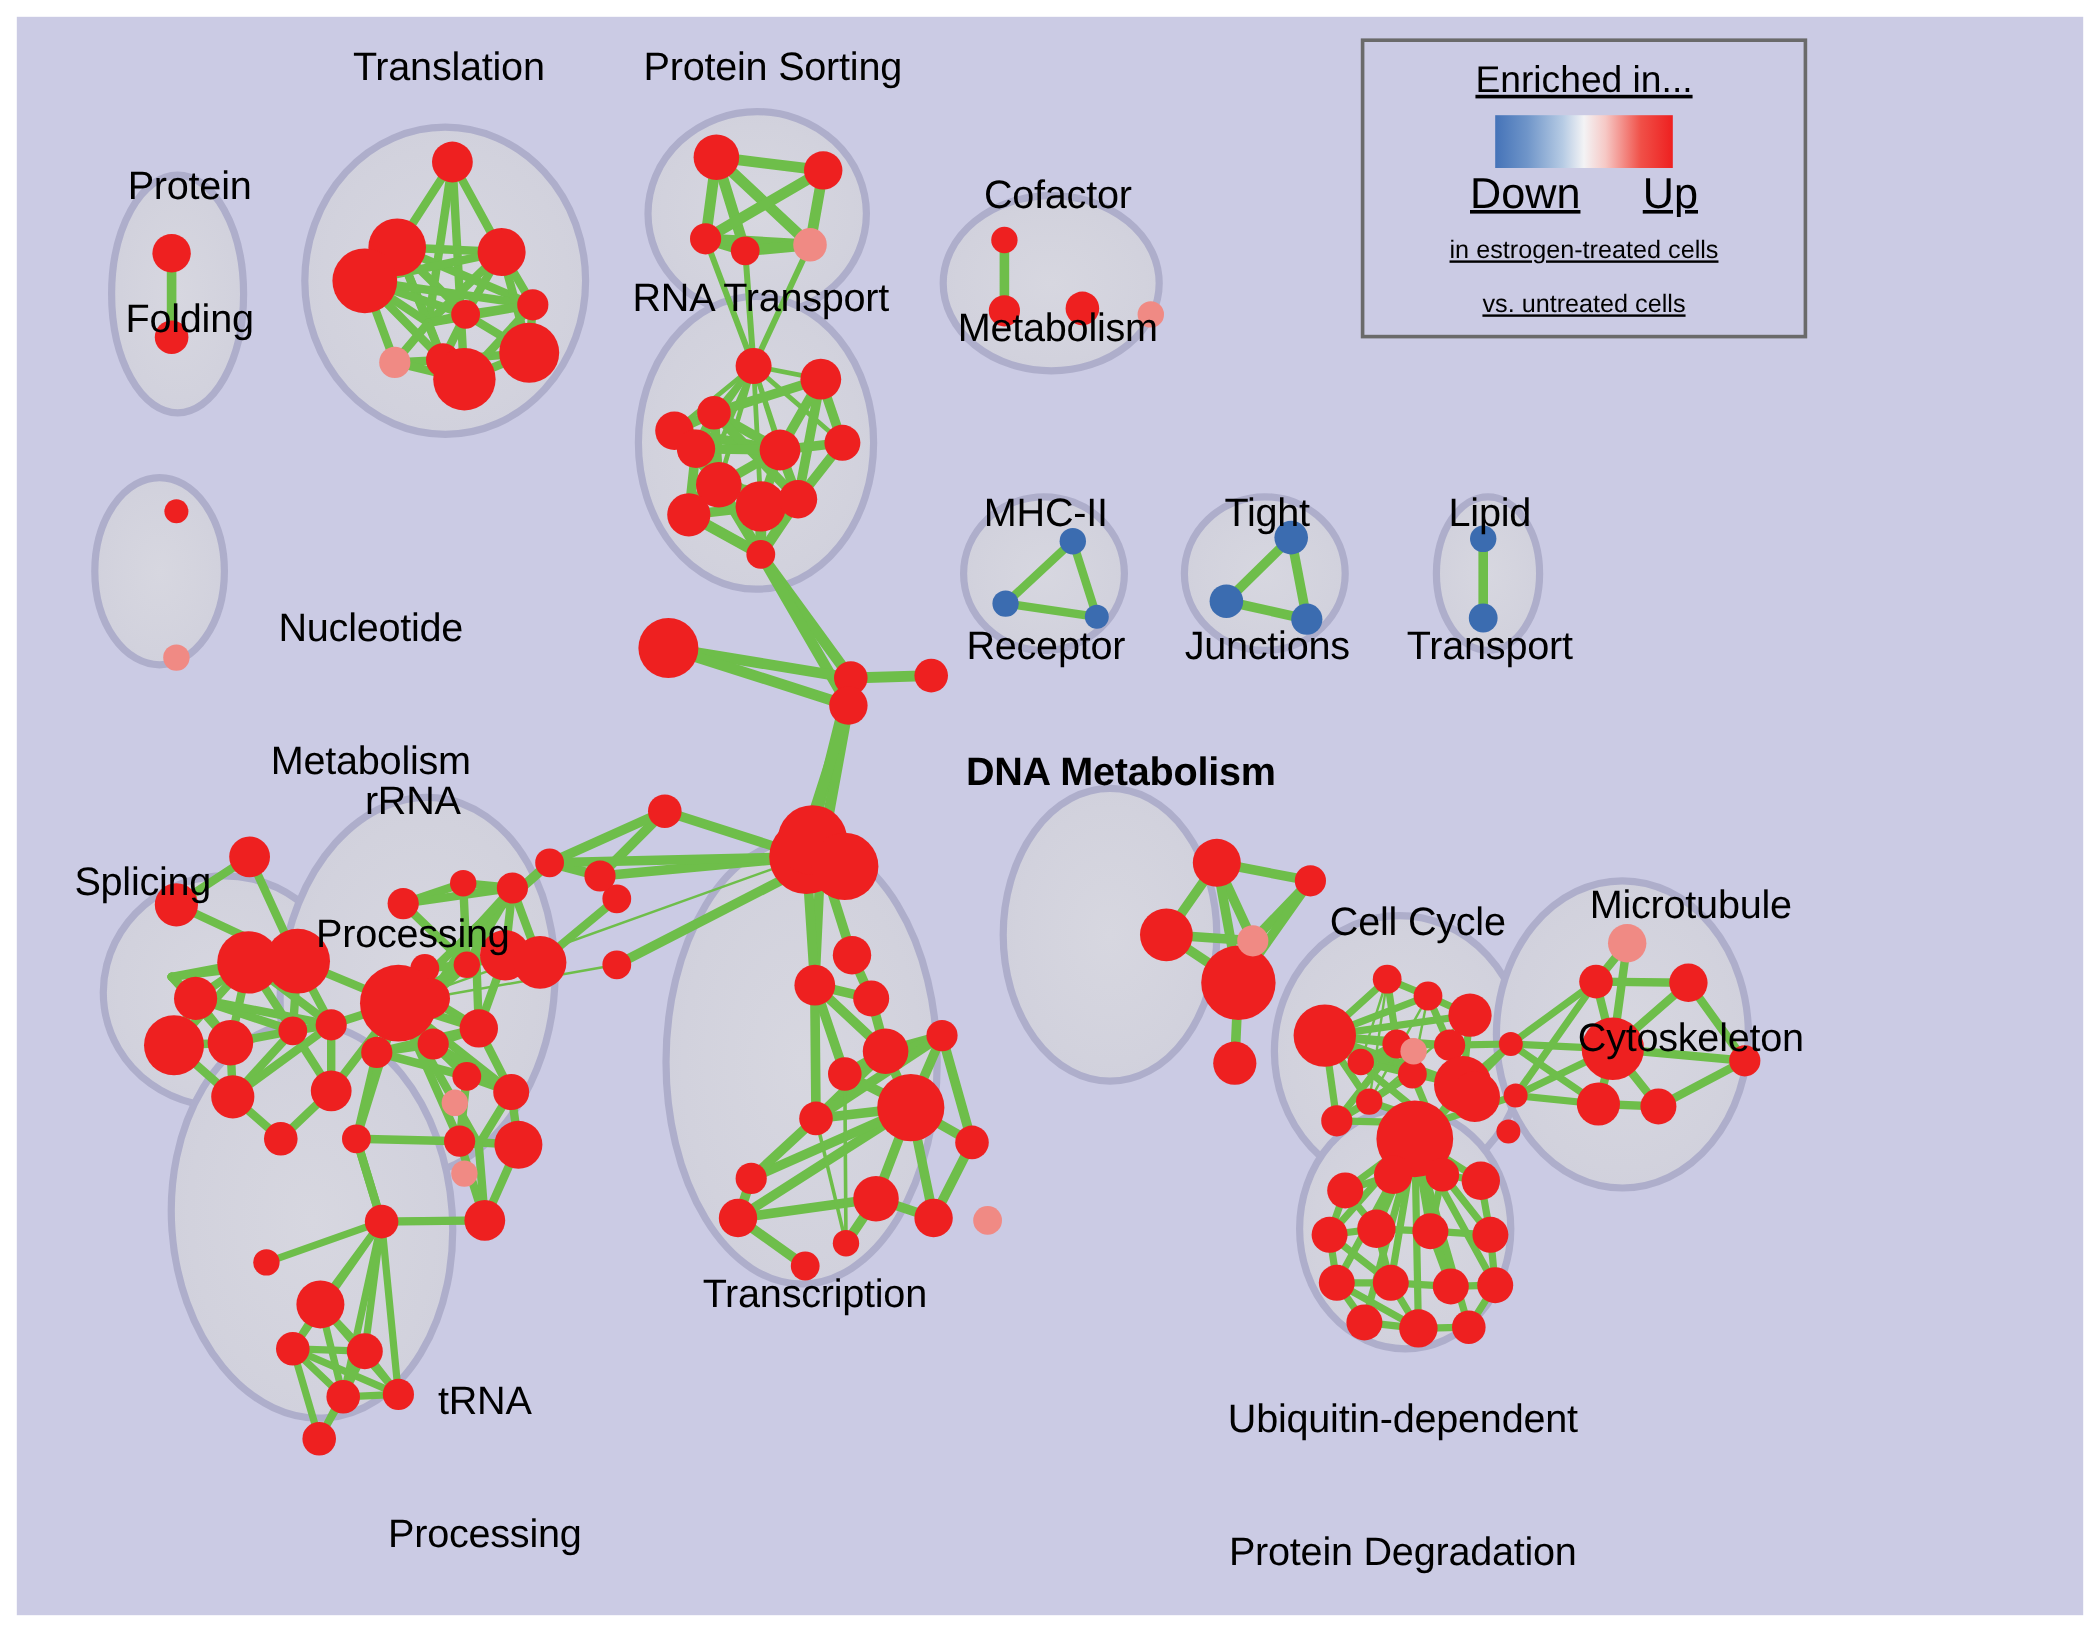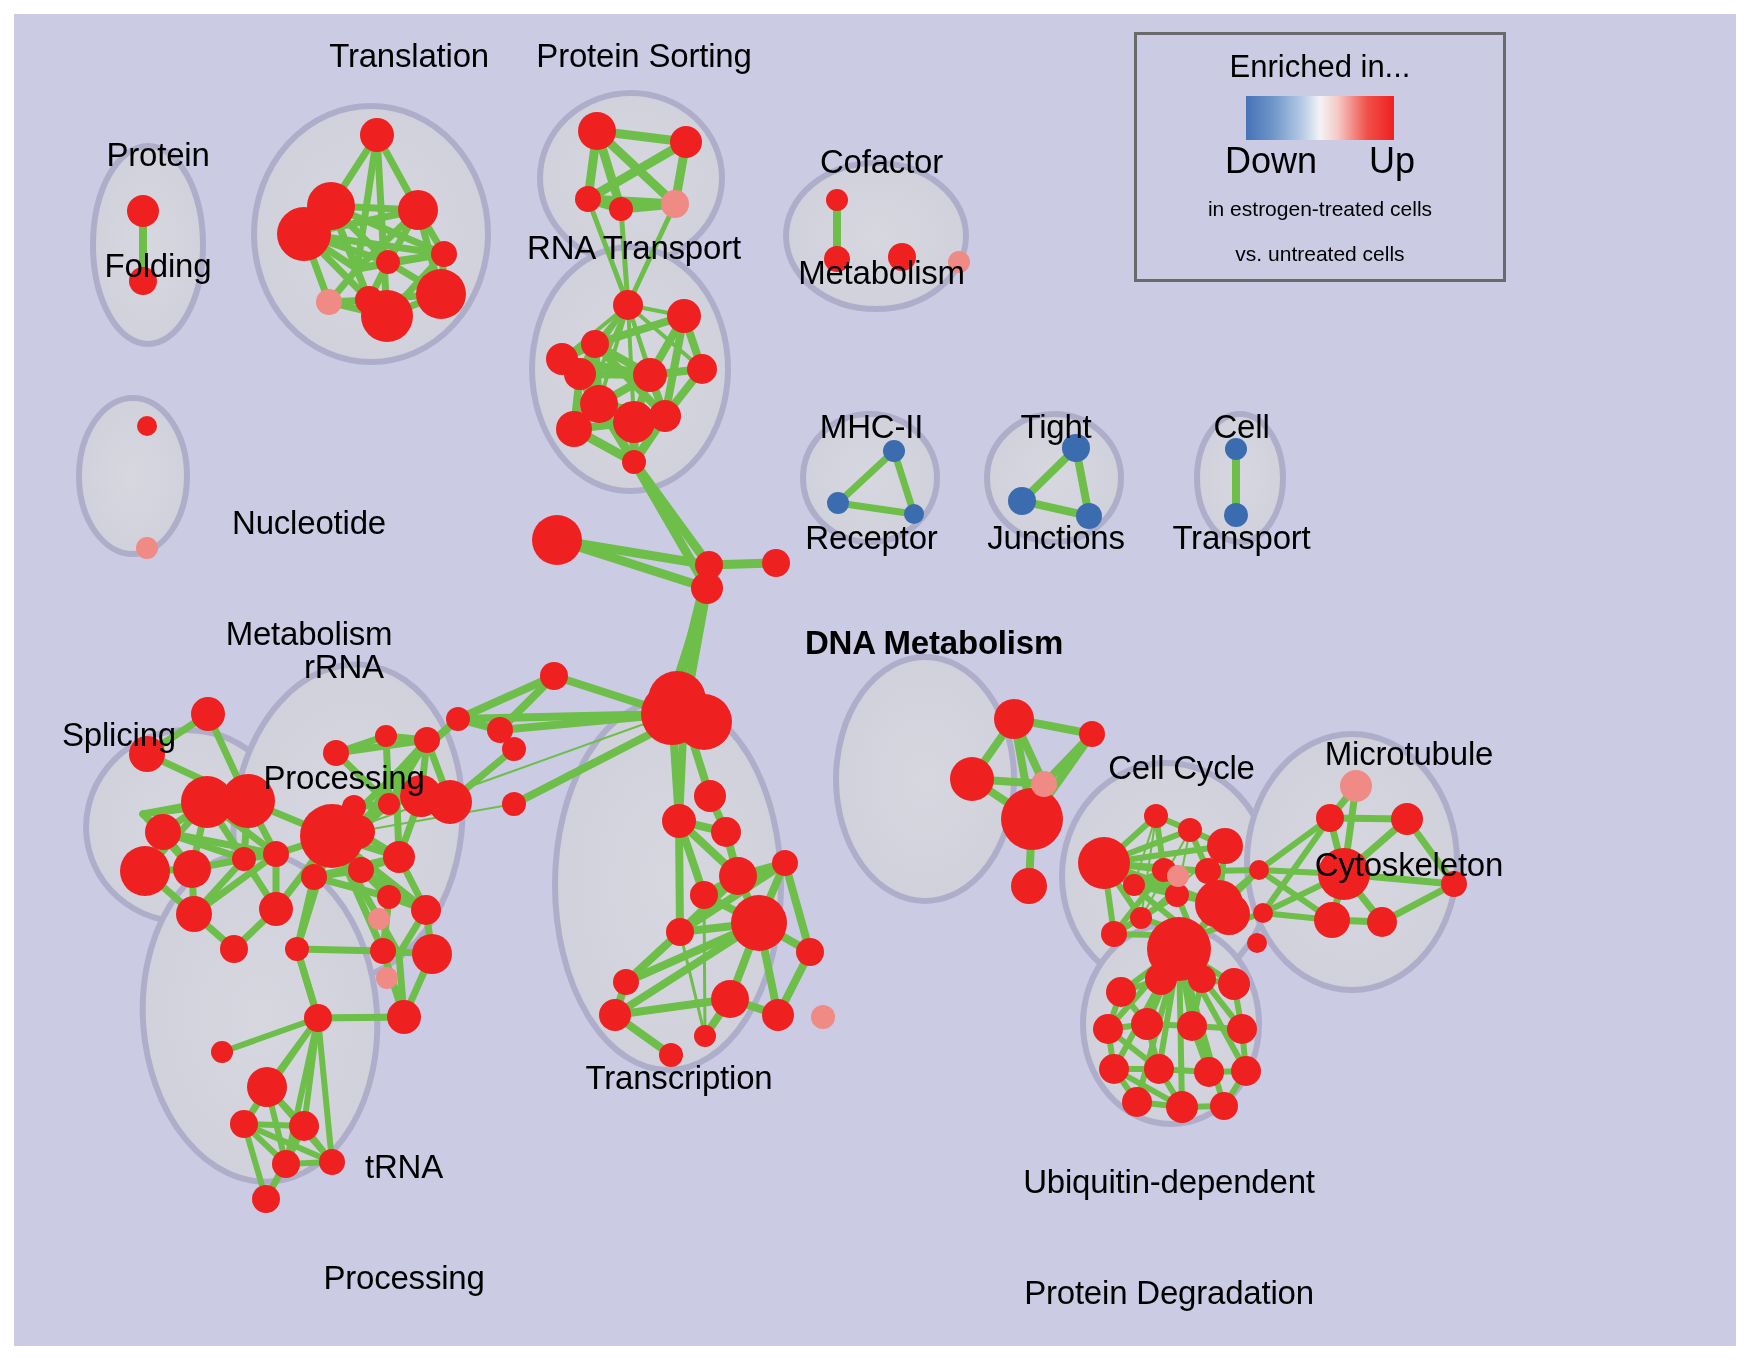--- a/index.html
+++ b/index.html
@@ -5,21 +5,21 @@
 <style>
   html,body{margin:0;padding:0;background:#ffffff;}
   body{font-family:"Liberation Sans","DejaVu Sans",sans-serif;}
   #stage{position:relative;width:1750px;height:1360px;background:#ffffff;overflow:hidden;}
   #canvasWrap{position:absolute;left:14px;top:14px;width:1722px;height:1332px;background:#cbcbe4;}
   svg#net{position:absolute;left:0;top:0;width:1722px;height:1332px;display:block;}
   .cl-label{position:absolute;color:#000;font-size:33px;line-height:37px;font-weight:400;white-space:pre;letter-spacing:-0.2px;text-align:center;}
   .cl-label.ctr{text-align:center;}
   #legend{position:absolute;left:1120px;top:18px;width:372px;height:250px;
           background:#cbcbe4;border:3px solid #6a6a6a;box-sizing:border-box;
-          display:flex;flex-direction:column;align-items:center;padding-top:14px;}
+          display:flex;flex-direction:column;align-items:center;padding-top:14px;text-decoration:underline;}
   #legend .lg-title{font-size:31px;color:#000;line-height:36px;}
   #legend .lg-bar{width:148px;height:44px;margin-top:11px;
      background:linear-gradient(to right,#4573b8 0%,#6f95c9 18%,#b6cbe4 38%,#f3f3f5 50%,#f6c9c6 62%,#f05048 82%,#ee2020 100%);}
   #legend .lg-ends{width:190px;display:flex;justify-content:space-between;margin-top:4px;font-size:36px;line-height:34px;}
   #legend .lg-sub{font-size:21px;line-height:29px;text-align:center;margin-top:16px;}
 </style>
 </head>
 <body>
 
 <div id="stage">
@@ -706,21 +706,21 @@
           <circle cx="1210" cy="1092" r="14"></circle>
         </g>
       </g>
     </svg>
 
     <div class="cl-label ctr" style="left:64px;top:48px;width:160px;">
       <div>Protein</div>
       <div>Folding</div>
     </div>
 
-    <div class="cl-label ctr" style="left:245px;top:23px;width:230px;text-align:right;"><span>Translation</span></div>
+    <div class="cl-label ctr" style="left:245px;top:23px;width:230px;"><span>Translation</span></div>
 
     <div class="cl-label ctr" style="left:495px;top:23px;width:270px;"><span>Protein Sorting</span></div>
 
     <div class="cl-label ctr" style="left:760px;top:55px;width:215px;">
       <div>Cofactor</div>
       <div>Metabolism</div>
     </div>
 
     <div class="cl-label ctr" style="left:490px;top:215px;width:260px;"><span>RNA Transport</span></div>
 
@@ -733,21 +733,21 @@
       <div>MHC-II</div>
       <div>Receptor</div>
     </div>
 
     <div class="cl-label ctr" style="left:962px;top:320px;width:160px;">
       <div>Tight</div>
       <div>Junctions</div>
     </div>
 
     <div class="cl-label ctr" style="left:1140px;top:320px;width:175px;">
-      <div>Cell</div>
+      <div>Lipid</div>
       <div>Transport</div>
     </div>
 
     <div class="cl-label" style="left:48px;top:702px;"><span>Splicing</span></div>
 
     <div class="cl-label ctr" style="left:240px;top:560px;width:180px;">
       <div>rRNA</div>
       <div>Processing</div>
     </div>
 

